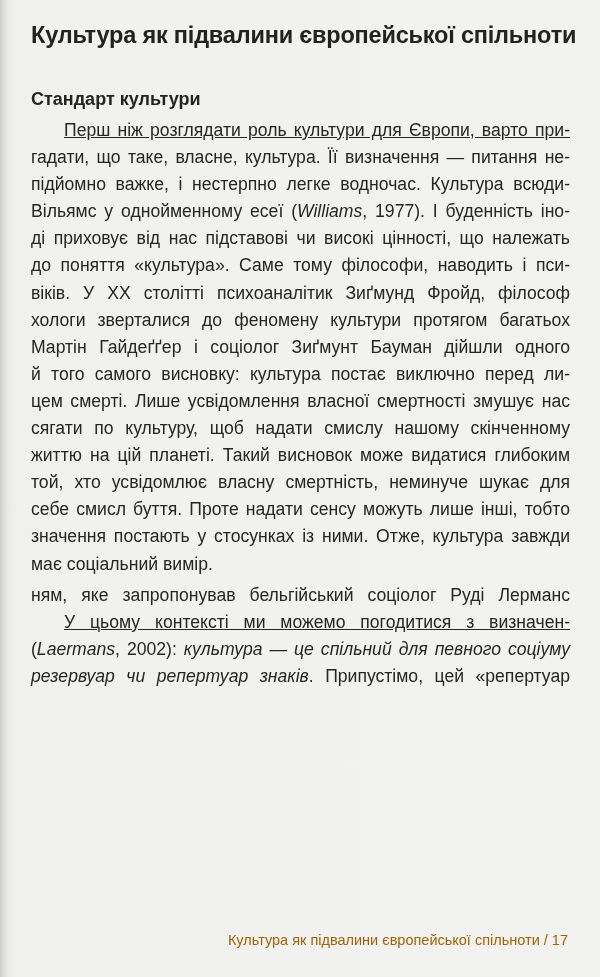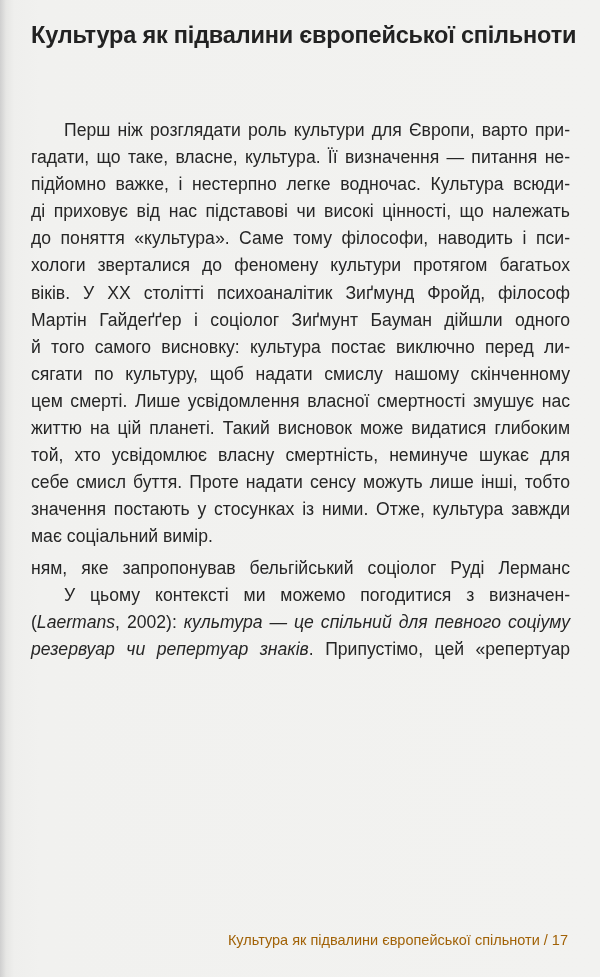--- a/index.html
+++ b/index.html
@@ -20,46 +20,48 @@
     position: absolute; left: 31px; top: 89px;
     font-size: 18px; font-weight: bold; color: #232323;
     white-space: nowrap;
   }
   .body-text {
     position: absolute; left: 31px; top: 117px; width: 539px;
     font-size: 17.6px; line-height: 27.1px; color: #262626;
   }
   .line { display: block; white-space: nowrap; text-align: justify; text-align-last: justify; height: 27.1px; }
   .line.last { text-align-last: left; }
-  .line.indent { padding-left: 33px; }
+  .line.indent { padding-left: 33px; text-decoration: underline; }
   .para-gap { height: 4px; }
   i { font-style: italic; }
   .footer {
     position: absolute; right: 32px; top: 932px;
     font-size: 14.5px; color: #a16207; white-space: nowrap;
   }
 </style>
 </head>
 <body>
 
 <div class="page">
   <div class="chapter-title">Культура як підвалини європейської спільноти</div>
+  <div class="section-title">Стандарт культури</div>
   <div class="body-text" id="body-text">
       <div>
         <span class="line indent">Перш ніж розглядати роль культури для Європи, варто при-</span>
         <span class="line">гадати, що таке, власне, культура. Її визначення — питання не-</span>
         <span class="line">підйомно важке, і нестерпно легке водночас. Культура всюди-</span>
+        <span class="line">Вільямс у однойменному есеї (<i>Williams</i>, 1977). І буденність іно-</span>
         <span class="line">ді приховує від нас підставові чи високі цінності, що належать</span>
         <span class="line">до поняття «культура». Саме тому філософи, наводить і пси-</span>
+        <span class="line">віків. У XX столітті психоаналітик Зиґмунд Фройд, філософ</span>
         <span class="line">хологи зверталися до феномену культури протягом багатьох</span>
-        <span class="line">віків. У XX столітті психоаналітик Зиґмунд Фройд, філософ</span>
         <span class="line">Мартін Гайдеґґер і соціолог Зиґмунт Бауман дійшли одного</span>
         <span class="line">й того самого висновку: культура постає виключно перед ли-</span>
+        <span class="line">цем смерті. Лише усвідомлення власної смертності змушує нас</span>
         <span class="line">сягати по культуру, щоб надати смислу нашому скінченному</span>
-        <span class="line">цем смерті. Лише усвідомлення власної смертності змушує нас</span>
         <span class="line">життю на цій планеті. Такий висновок може видатися глибоким</span>
         <span class="line">той, хто усвідомлює власну смертність, неминуче шукає для</span>
         <span class="line">себе смисл буття. Проте надати сенсу можуть лише інші, тобто</span>
         <span class="line">значення постають у стосунках із ними. Отже, культура завжди</span>
         <span class="line last">має соціальний вимір.</span>
       </div>
       <div class="para-gap"></div>
       <div>
         <span class="line">ням, яке запропонував бельгійський соціолог Руді Лерманс</span>
         <span class="line indent">У цьому контексті ми можемо погодитися з визначен-</span>

